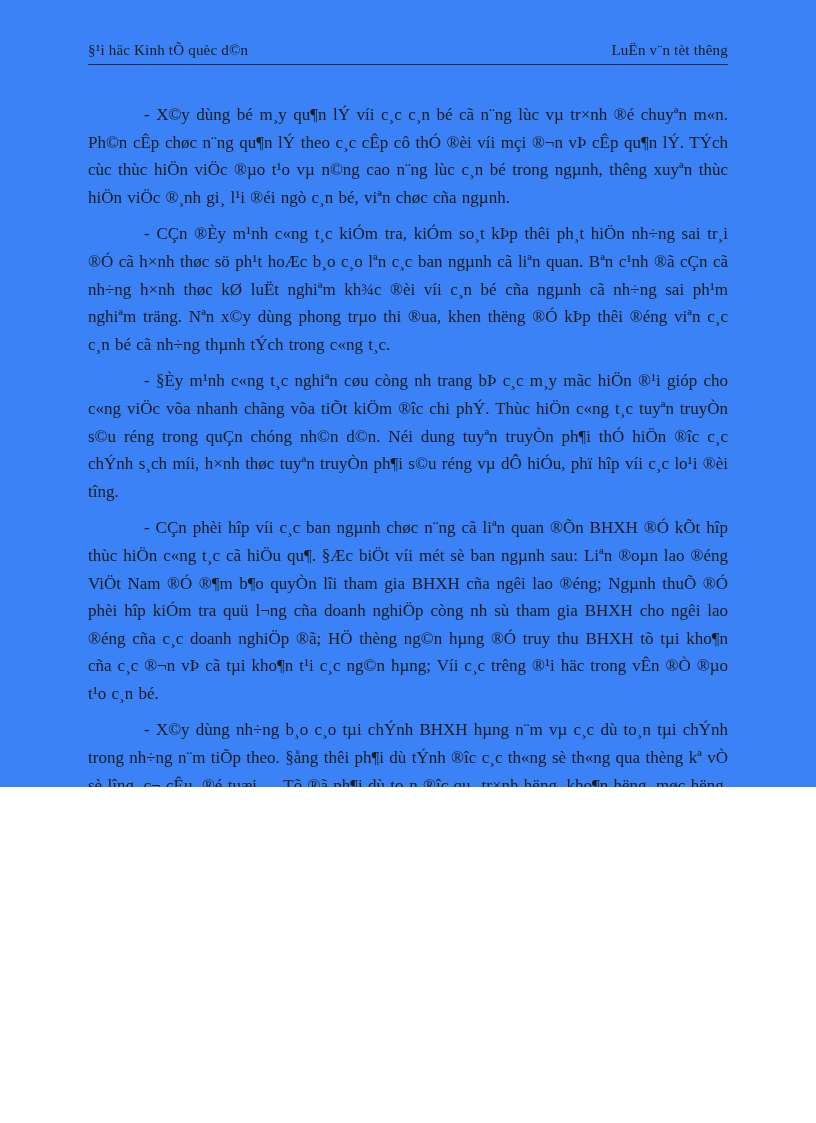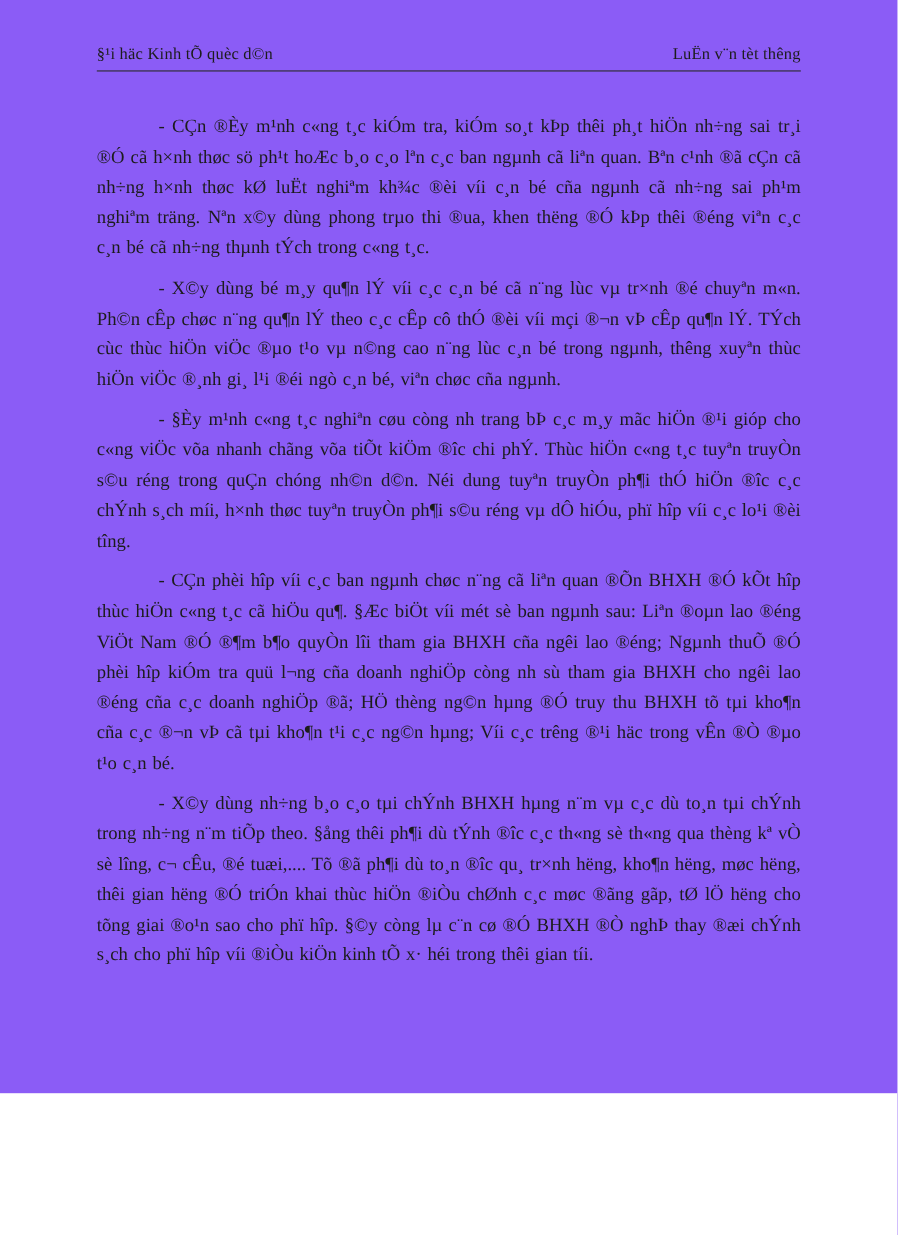--- a/index.html
+++ b/index.html
@@ -3,23 +3,23 @@
   <meta charset="utf-8">
   <style>
     html, body {
       margin: 0;
       padding: 0;
       background: #ffffff;
     }
     .page {
       position: relative;
       width: 816px;
-      height: 994px;
+      height: 787px;
       box-sizing: border-box;
-      background: #8b5cf6;
+      background: #3b82f6;
       padding: 42px 88px 0 88px;
       font-family: "Liberation Serif", "DejaVu Serif", serif;
       color: #1c1c1c;
       overflow: hidden;
     }
     .header {
       display: flex;
       justify-content: space-between;
       align-items: flex-end;
       font-size: 15px;
@@ -48,20 +48,20 @@
 
 <div class="page">
 
   <div class="header">
     <span>§¹i häc Kinh tÕ quèc d©n</span>
     <span>LuËn v¨n tèt thêng</span>
   </div>
   <hr class="header-rule">
 
   <div class="content">
+    <p>- X©y dùng bé m¸y qu¶n lÝ víi c¸c c¸n bé cã n¨ng lùc vµ tr×nh ®é chuyªn m«n. Ph©n cÊp chøc n¨ng qu¶n lÝ theo c¸c cÊp cô thÓ ®èi víi mçi ®¬n vÞ cÊp qu¶n lÝ. TÝch cùc thùc hiÖn viÖc ®µo t¹o vµ n©ng cao n¨ng lùc c¸n bé trong ngµnh, thêng xuyªn thùc hiÖn viÖc ®¸nh gi¸ l¹i ®éi ngò c¸n bé, viªn chøc cña ngµnh.</p>
     <p>- CÇn ®Èy m¹nh c«ng t¸c kiÓm tra, kiÓm so¸t kÞp thêi ph¸t hiÖn nh÷ng sai tr¸i ®Ó cã h×nh thøc sö ph¹t hoÆc b¸o c¸o lªn c¸c ban ngµnh cã liªn quan. Bªn c¹nh ®ã cÇn cã nh÷ng h×nh thøc kØ luËt nghiªm kh¾c ®èi víi c¸n bé cña ngµnh cã nh÷ng sai ph¹m nghiªm träng. Nªn x©y dùng phong trµo thi ®ua, khen thëng ®Ó kÞp thêi ®éng viªn c¸c c¸n bé cã nh÷ng thµnh tÝch trong c«ng t¸c.</p>
-    <p>- X©y dùng bé m¸y qu¶n lÝ víi c¸c c¸n bé cã n¨ng lùc vµ tr×nh ®é chuyªn m«n. Ph©n cÊp chøc n¨ng qu¶n lÝ theo c¸c cÊp cô thÓ ®èi víi mçi ®¬n vÞ cÊp qu¶n lÝ. TÝch cùc thùc hiÖn viÖc ®µo t¹o vµ n©ng cao n¨ng lùc c¸n bé trong ngµnh, thêng xuyªn thùc hiÖn viÖc ®¸nh gi¸ l¹i ®éi ngò c¸n bé, viªn chøc cña ngµnh.</p>
     <p>- §Èy m¹nh c«ng t¸c nghiªn cøu còng nh trang bÞ c¸c m¸y mãc hiÖn ®¹i gióp cho c«ng viÖc võa nhanh chãng võa tiÕt kiÖm ®îc chi phÝ. Thùc hiÖn c«ng t¸c tuyªn truyÒn s©u réng trong quÇn chóng nh©n d©n. Néi dung tuyªn truyÒn ph¶i thÓ hiÖn ®îc c¸c chÝnh s¸ch míi, h×nh thøc tuyªn truyÒn ph¶i s©u réng vµ dÔ hiÓu, phï hîp víi c¸c lo¹i ®èi tîng.</p>
     <p>- CÇn phèi hîp víi c¸c ban ngµnh chøc n¨ng cã liªn quan ®Õn BHXH ®Ó kÕt hîp thùc hiÖn c«ng t¸c cã hiÖu qu¶. §Æc biÖt víi mét sè ban ngµnh sau: Liªn ®oµn lao ®éng ViÖt Nam ®Ó ®¶m b¶o quyÒn lîi tham gia BHXH cña ngêi lao ®éng; Ngµnh thuÕ ®Ó phèi hîp kiÓm tra quü l¬ng cña doanh nghiÖp còng nh sù tham gia BHXH cho ngêi lao ®éng cña c¸c doanh nghiÖp ®ã; HÖ thèng ng©n hµng ®Ó truy thu BHXH tõ tµi kho¶n cña c¸c ®¬n vÞ cã tµi kho¶n t¹i c¸c ng©n hµng; Víi c¸c trêng ®¹i häc trong vÊn ®Ò ®µo t¹o c¸n bé.</p>
     <p>- X©y dùng nh÷ng b¸o c¸o tµi chÝnh BHXH hµng n¨m vµ c¸c dù to¸n tµi chÝnh trong nh÷ng n¨m tiÕp theo. §ång thêi ph¶i dù tÝnh ®îc c¸c th«ng sè th«ng qua thèng kª vÒ sè lîng, c¬ cÊu, ®é tuæi,.... Tõ ®ã ph¶i dù to¸n ®îc qu¸ tr×nh hëng, kho¶n hëng, møc hëng, thêi gian hëng ®Ó triÓn khai thùc hiÖn ®iÒu chØnh c¸c møc ®ãng gãp, tØ lÖ hëng cho tõng giai ®o¹n sao cho phï hîp. §©y còng lµ c¨n cø ®Ó BHXH ®Ò nghÞ thay ®æi chÝnh s¸ch cho phï hîp víi ®iÒu kiÖn kinh tÕ x· héi trong thêi gian tíi.</p>
   </div>
 
 </div>
 
 </body></html>

